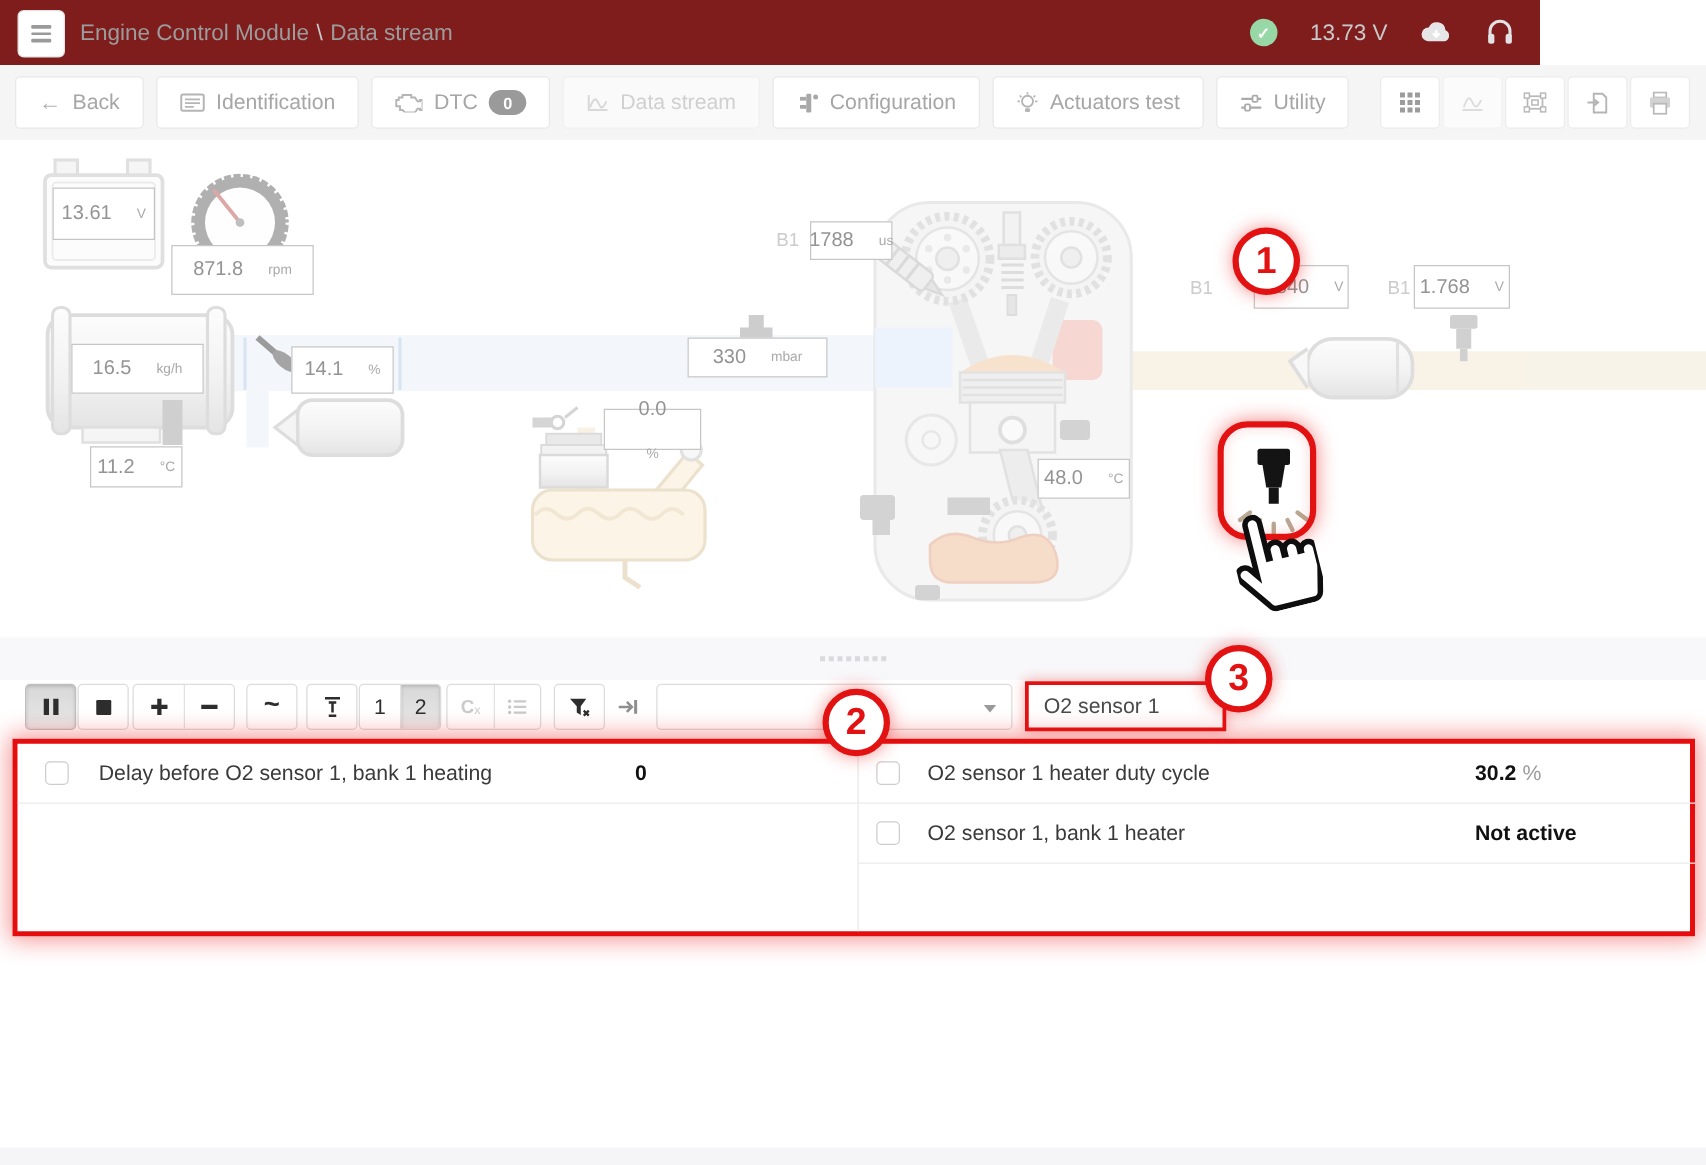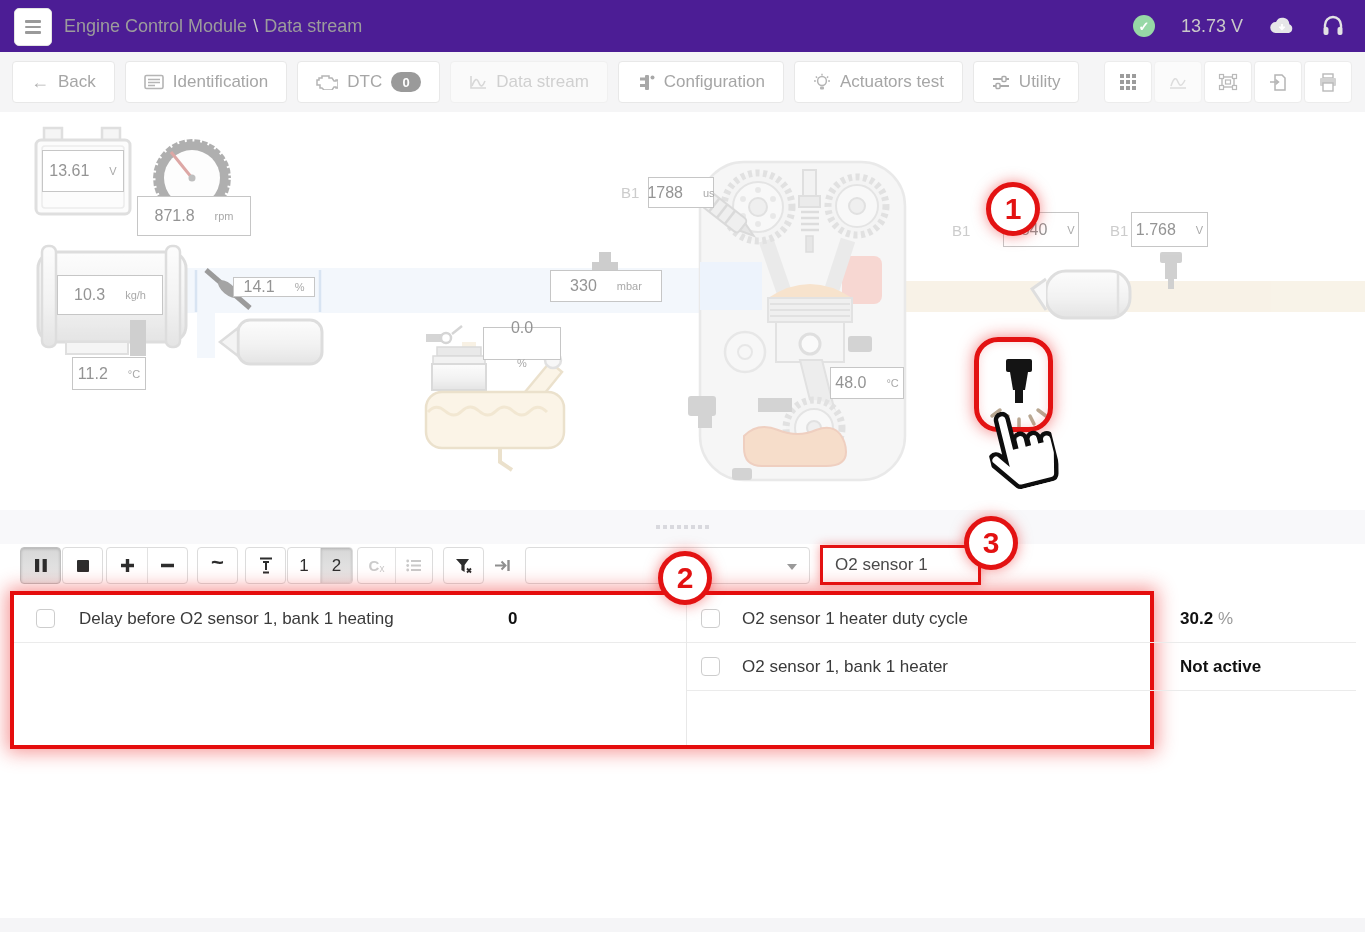--- a/index.html
+++ b/index.html
@@ -1,19 +1,19 @@
 <!DOCTYPE html>
 <html><head>
 <meta charset="utf-8">
 <style>
   html,body{margin:0;padding:0;background:#fff;}
   .app{position:relative;width:1365px;height:932px;background:#fff;overflow:hidden;
        font-family:"Liberation Sans",sans-serif;-webkit-font-smoothing:antialiased;}
   
-  .topbar{position:absolute;left:0;top:0;width:1365px;height:52px;background:#4c1d95;text-align:right;}
+  .topbar{position:absolute;left:0;top:0;width:1232px;height:52px;background:#7f1d1d;text-align:right;}
   .menu-btn{position:absolute;left:14px;top:8px;width:36px;height:36px;background:#fff;
             border:1px solid #e3e3e3;border-radius:5px;display:flex;flex-direction:column;
             align-items:center;justify-content:center;gap:3px;cursor:pointer;}
   .menu-btn i{display:block;width:16px;height:2.5px;background:#9a9a9a;border-radius:1px;}
   .crumb{position:absolute;left:64px;top:0;height:52px;display:flex;align-items:center;
          font-size:18px;color:#9c9c9c;gap:6px;white-space:nowrap;}
   .crumb .sep{color:#c9c9c9;}
   .status{position:absolute;right:20px;top:0;height:52px;display:flex;align-items:center;gap:26px;}
   .okdot{width:22px;height:22px;border-radius:50%;background:#97d8a6;color:#fff;font-size:13px;
          font-weight:bold;display:flex;align-items:center;justify-content:center;}
@@ -70,21 +70,21 @@
   .caret{position:absolute;right:12px;top:16px;width:0;height:0;border-left:5px solid transparent;
          border-right:5px solid transparent;border-top:6px solid #9a9a9a;}
   .filter-input{position:absolute;left:820px;top:1px;width:161px;height:40px;border:3px solid #e31212;
                 background:#fff;box-sizing:border-box;font-size:17px;color:#4a4a4a;padding:0 12px;
                 font-family:"Liberation Sans",sans-serif;box-shadow:0 0 10px rgba(235,25,25,.4);outline:none;}
   .search-input{position:absolute;left:1035px;top:3px;width:311px;height:37px;border:1px solid #dcdcdc;
                 border-radius:6px;box-sizing:border-box;font-size:17px;color:#555;padding:0 14px;
                 font-family:"Liberation Sans",sans-serif;outline:none;}
   .search-input::placeholder{color:#b3b3b3;}
   
-  .tablebox{position:absolute;left:10px;top:591px;width:1144px;height:158px;background:#fff;
+  .tablebox{position:absolute;left:10px;top:591px;width:1346px;height:158px;background:#fff;
             border:4px solid #e50d0d;box-sizing:border-box;z-index:4;
             box-shadow:0 0 18px 3px rgba(235,20,20,.45);}
   .vdiv{position:absolute;left:672px;top:0;width:1px;height:150px;background:#e8e8e8;}
   .hrow{position:absolute;height:48px;border-bottom:1px solid #ebebeb;box-sizing:border-box;}
   .hrow .cb{position:absolute;top:14px;width:19px;height:19px;border:1.5px solid #cdcdcd;border-radius:4px;
             background:#fff;box-sizing:border-box;cursor:pointer;}
   .hrow .lbl{position:absolute;top:0;line-height:47px;font-size:17px;color:#3a3a3a;white-space:nowrap;}
   .hrow .val{position:absolute;top:0;line-height:47px;font-size:17px;color:#111;font-weight:bold;white-space:nowrap;}
   .hrow .val .u{font-weight:normal;color:#9a9a9a;margin-left:5px;}
   .bottomstrip{position:absolute;left:0;top:918px;width:1365px;height:14px;background:#f5f5f7;}
@@ -388,28 +388,28 @@
 
     <div class="vbox" style="left:42px;top:38px;width:82px;height:42px;">
       <span class="num">13.61</span>
         <span class="unit">V</span>
     </div>
     <div class="vbox" style="left:137px;top:64px;width:114px;height:40px;margin-top:20px;">
       <span class="num">871.8</span>
         <span class="unit">rpm</span>
     </div>
     <div class="vbox" style="left:57px;top:163px;width:106px;height:40px;">
-      <span class="num">10.3</span>
+      <span class="num">16.5</span>
         <span class="unit">kg/h</span>
     </div>
     <div class="vbox" style="left:72px;top:245px;width:74px;height:33px;">
       <span class="num">11.2</span>
         <span class="unit">°C</span>
     </div>
-    <div class="vbox" style="left:233px;top:165px;width:82px;height:20px;">
+    <div class="vbox" style="left:233px;top:165px;width:82px;height:38px;">
       <span class="num">14.1</span>
         <span class="unit">%</span>
     </div>
     <div class="vbox" style="left:550px;top:158px;width:112px;height:32px;">
       <span class="num">330</span>
         <span class="unit">mbar</span>
     </div>
     <span class="b1" style="left:621px;top:72px;">B1</span>
     <div class="vbox" style="left:648px;top:65px;width:66px;height:31px;">
       <span class="num">1788</span>

